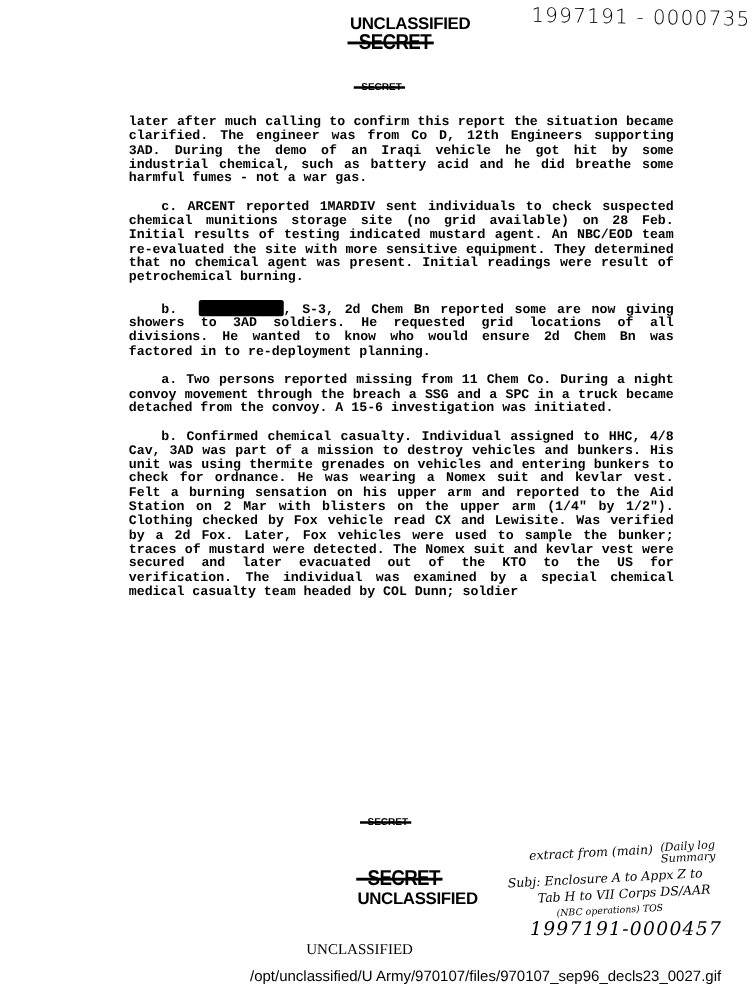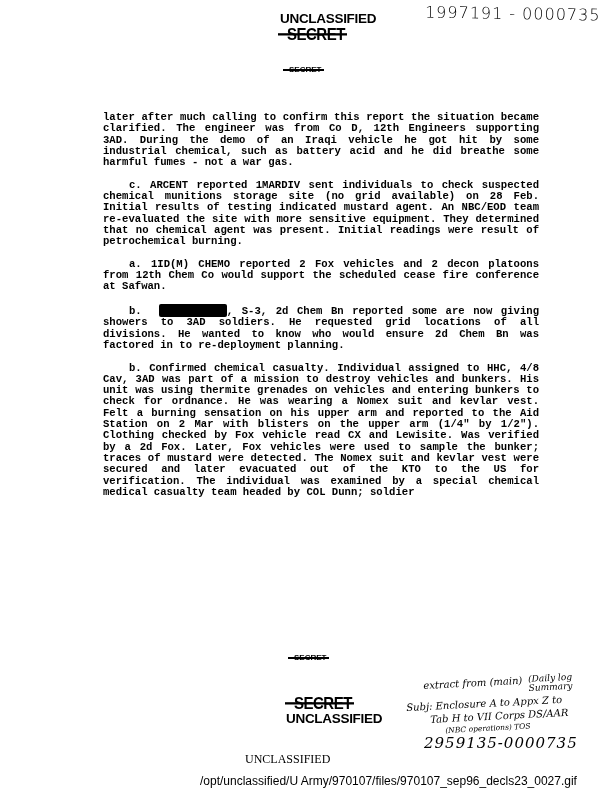--- a/index.html
+++ b/index.html
@@ -4,21 +4,21 @@
 <style>
   html, body { margin: 0; padding: 0; background: #ffffff; }
   body { width: 602px; height: 788px; position: relative; overflow: hidden; color: #000; }
   .abs { position: absolute; }
   .cls-top { left: 280px; top: 11px; font-family: "Liberation Sans", sans-serif; font-weight: bold; font-size: 13.5px; letter-spacing: -0.3px; }
   .secret-top { left: 287px; top: 24px; font-family: "Liberation Sans", sans-serif; font-weight: 900; font-size: 15px; letter-spacing: -0.5px; transform: scaleY(1.15); transform-origin: top left; }
   .secret-top::after, .secret-bot::after { content: ""; position: absolute; left: -9px; right: -2px; top: 48%; height: 2px; background: #000; }
   .secret-small { left: 289px; top: 65px; font-family: "Liberation Sans", sans-serif; font-weight: bold; font-size: 8px; }
   .secret-small::after, .secret-small-bot::after { content: ""; position: absolute; left: -6px; right: -3px; top: 45%; height: 2px; background: #000; }
   .docnum-top { left: 425px; top: 4px; font-family: "DejaVu Sans", sans-serif; font-size: 16px; letter-spacing: 1px; font-weight: 300; transform: rotate(1deg); }
-  .body { left: 103px; top: 112px; width: 436px; font-family: "Liberation Mono", monospace; font-weight: bold; font-size: 10.6px; line-height: 11.3px; }
+  .body { left: 103px; top: 93px; width: 436px; font-family: "Liberation Mono", monospace; font-weight: bold; font-size: 10.6px; line-height: 11.3px; }
   .para { text-align: justify; margin: 0 0 11.3px 0; }
   .para .ind { display: inline-block; width: 26px; }
   .date { margin: 0 0 11.3px 0; }
   .redact { display: inline-block; width: 68px; height: 13px; background: #000; vertical-align: -3px; border-radius: 2px; }
   .secret-small-bot { left: 294px; top: 653px; font-family: "Liberation Sans", sans-serif; font-weight: bold; font-size: 8px; }
   .secret-bot { left: 294px; top: 693px; font-family: "Liberation Sans", sans-serif; font-weight: 900; font-size: 15px; letter-spacing: -0.5px; transform: scaleY(1.15); transform-origin: top left; }
   .cls-bot { left: 286px; top: 711px; font-family: "Liberation Sans", sans-serif; font-weight: bold; font-size: 13.5px; letter-spacing: -0.3px; }
   .hand { font-family: "DejaVu Serif", serif; font-style: italic; font-size: 10px; line-height: 12px; transform: rotate(-3deg); transform-origin: left top; }
   .hand1 { left: 423px; top: 680px; }
   .hand2 { left: 528px; top: 675px; font-size: 9px; line-height: 9px; }
@@ -34,31 +34,31 @@
 
 <div class="abs cls-top">UNCLASSIFIED</div>
 <div class="abs secret-top">SECRET</div>
 <div class="abs docnum-top">1997191 - 0000735</div>
 <div class="abs secret-small">SECRET</div>
 
 <div class="abs body">
   <p class="para">later after much calling to confirm this report the situation became clarified.  The engineer was from Co D, 12th Engineers supporting 3AD.  During the demo of an Iraqi vehicle he got hit by some industrial chemical, such as battery acid and he did breathe some harmful fumes - not a war gas.</p>
   <p class="para"><span class="ind"></span><span>c.  ARCENT reported 1MARDIV sent individuals to check suspected chemical munitions storage site (no grid available) on 28 Feb. Initial results of testing indicated mustard agent.  An NBC/EOD team re-evaluated the site with more sensitive equipment.  They determined that no chemical agent was present.  Initial readings were result of petrochemical burning.</span></p>
 
-  <p class="para"><span class="ind"></span><span>a.  1ID(M) CHEMO reported 2 Fox vehicles and 2 decon platoons from 12th Chem Co would support the scheduled cease fire conference at Safwan.</span></p>
   <p class="para"><span class="ind"></span><span>b.</span>&nbsp;&nbsp;<span class="redact"></span><span>, S-3, 2d Chem Bn reported some are now giving showers to 3AD soldiers.  He requested grid locations of all divisions.  He wanted to know who would ensure 2d Chem Bn was factored in to re-deployment planning.</span></p>
 
+  <p class="para"><span class="ind"></span><span>a.  Two persons reported missing from 11 Chem Co.  During a night convoy movement through the breach a SSG and a SPC in a truck became detached from the convoy.  A 15-6 investigation was initiated.</span></p>
   <p class="para"><span class="ind"></span><span>b.  Confirmed chemical casualty.  Individual assigned to HHC, 4/8 Cav, 3AD was part of a mission to destroy vehicles and bunkers. His unit was using thermite grenades on vehicles and entering bunkers to check for ordnance.  He was wearing a Nomex suit and kevlar vest.  Felt a burning sensation on his upper arm and reported to the Aid Station on 2 Mar with blisters on the upper arm (1/4" by 1/2").  Clothing checked by Fox vehicle read CX and Lewisite.  Was verified by a 2d Fox.  Later, Fox vehicles were used to sample the bunker; traces of mustard were detected.  The Nomex suit and kevlar vest were secured and later evacuated out of the KTO to the US for verification.  The individual was examined by a special chemical medical casualty team headed by COL Dunn; soldier</span></p>
 </div>
 
 <div class="abs secret-small-bot">SECRET</div>
 <div class="abs secret-bot">SECRET</div>
 <div class="abs cls-bot">UNCLASSIFIED</div>
 
 <div class="abs hand hand1">extract from (main)</div>
 <div class="abs hand hand2" style="width:62px;">(Daily log Summary</div>
 <div class="abs hand hand3">Subj: Enclosure A to Appx Z to</div>
 <div class="abs hand hand4">Tab H to VII Corps DS/AAR</div>
 <div class="abs hand hand5">(NBC operations)   TOS</div>
-<div class="abs hand hand6">2959135-0000735</div>
+<div class="abs hand hand6">1997191-0000457</div>
 
 <div class="abs footer-cls">UNCLASSIFIED</div>
 <div class="abs footer-path">/opt/unclassified/U Army/970107/files/970107_sep96_decls23_0027.gif</div>
 
 </body></html>

